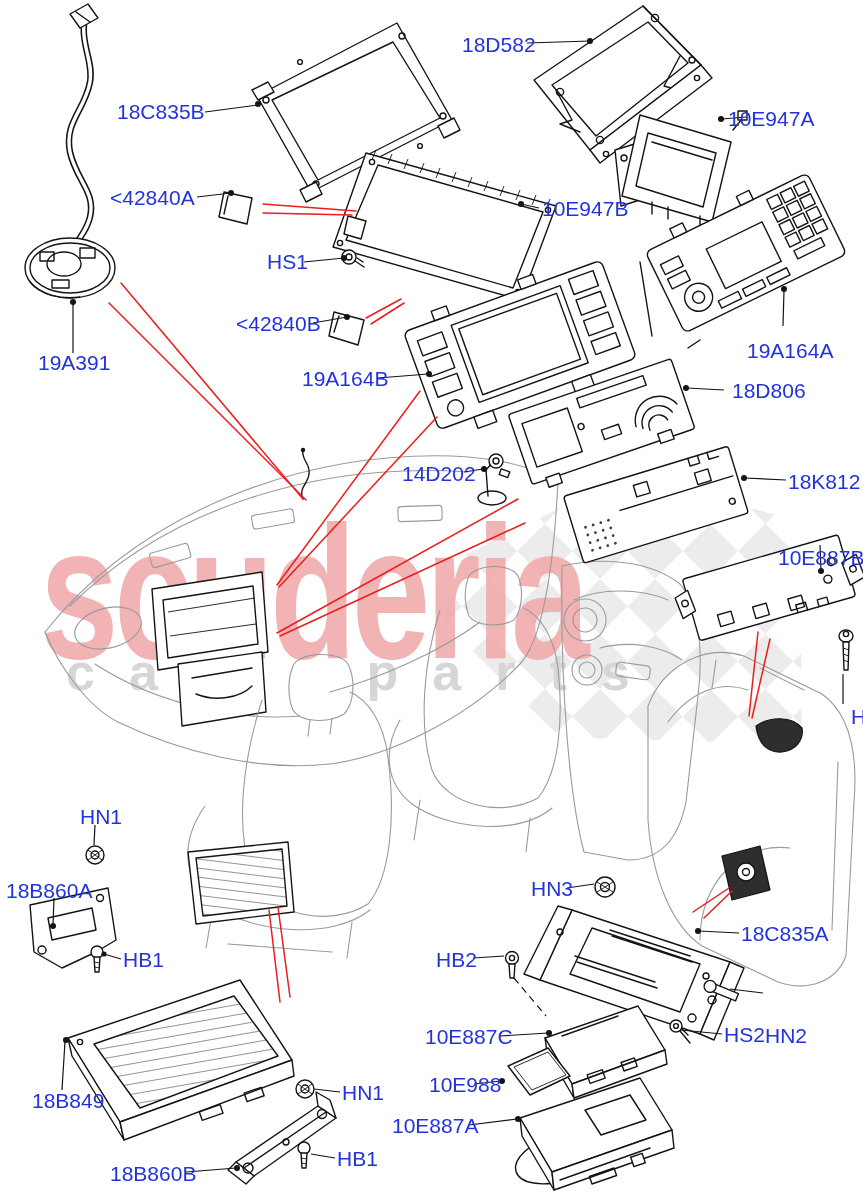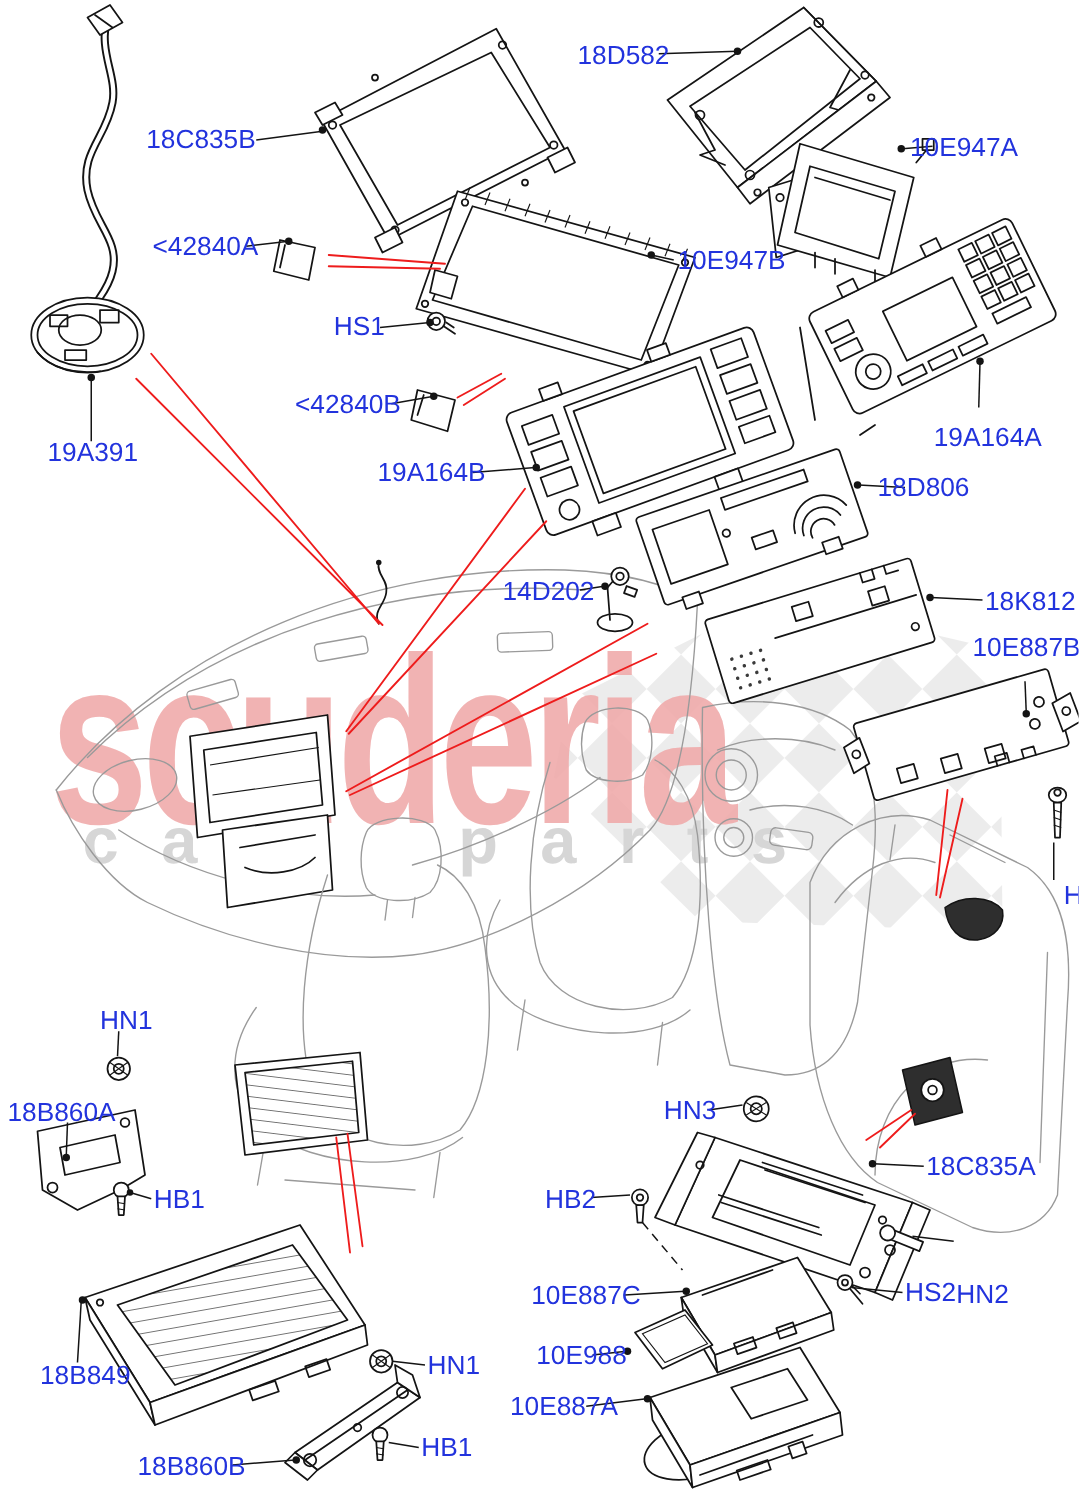--- a/index.html
+++ b/index.html
@@ -526,41 +526,41 @@
     <line class="red" x1="693" y1="912" x2="729" y2="888"></line>
     <line class="red" x1="704" y1="918" x2="732" y2="891"></line>
     <line class="red" x1="269" y1="910" x2="280" y2="1002"></line>
     <line class="red" x1="278" y1="907" x2="290" y2="997"></line>
   </g>
 </svg>
 
 <div class="part-label" style="left:117px;top:101px">18C835B</div>
 <div class="part-label" style="left:462px;top:34px">18D582</div>
 <div class="part-label" style="left:728px;top:108px">10E947A</div>
-<div class="part-label" style="left:122px;top:187px">&lt;42840A</div>
+<div class="part-label" style="left:110px;top:187px">&lt;42840A</div>
 <div class="part-label" style="left:542px;top:198px">10E947B</div>
 <div class="part-label" style="left:267px;top:251px">HS1</div>
 <div class="part-label" style="left:236px;top:313px">&lt;42840B</div>
 <div class="part-label" style="left:38px;top:352px">19A391</div>
 <div class="part-label" style="left:747px;top:340px">19A164A</div>
 <div class="part-label" style="left:302px;top:368px">19A164B</div>
-<div class="part-label" style="left:702px;top:380px">18D806</div>
+<div class="part-label" style="left:732px;top:380px">18D806</div>
 <div class="part-label" style="left:402px;top:463px">14D202</div>
 <div class="part-label" style="left:788px;top:471px">18K812</div>
-<div class="part-label" style="left:778px;top:508px">10E887B</div>
+<div class="part-label" style="left:778px;top:547px">10E887B</div>
 <div class="part-label" style="left:851px;top:706px">HS3</div>
 <div class="part-label" style="left:80px;top:806px">HN1</div>
 <div class="part-label" style="left:6px;top:880px">18B860A</div>
 <div class="part-label" style="left:123px;top:949px">HB1</div>
 <div class="part-label" style="left:531px;top:878px">HN3</div>
 <div class="part-label" style="left:436px;top:949px">HB2</div>
 <div class="part-label" style="left:741px;top:923px">18C835A</div>
 <div class="part-label" style="left:765px;top:1025px">HN2</div>
 <div class="part-label" style="left:724px;top:1024px">HS2</div>
 <div class="part-label" style="left:425px;top:1026px">10E887C</div>
 <div class="part-label" style="left:429px;top:1074px">10E988</div>
-<div class="part-label" style="left:408px;top:1115px">10E887A</div>
+<div class="part-label" style="left:392px;top:1115px">10E887A</div>
 <div class="part-label" style="left:32px;top:1090px">18B849</div>
 <div class="part-label" style="left:342px;top:1082px">HN1</div>
 <div class="part-label" style="left:337px;top:1148px">HB1</div>
 <div class="part-label" style="left:110px;top:1163px">18B860B</div>
 
 </div>
 
 </body></html>

